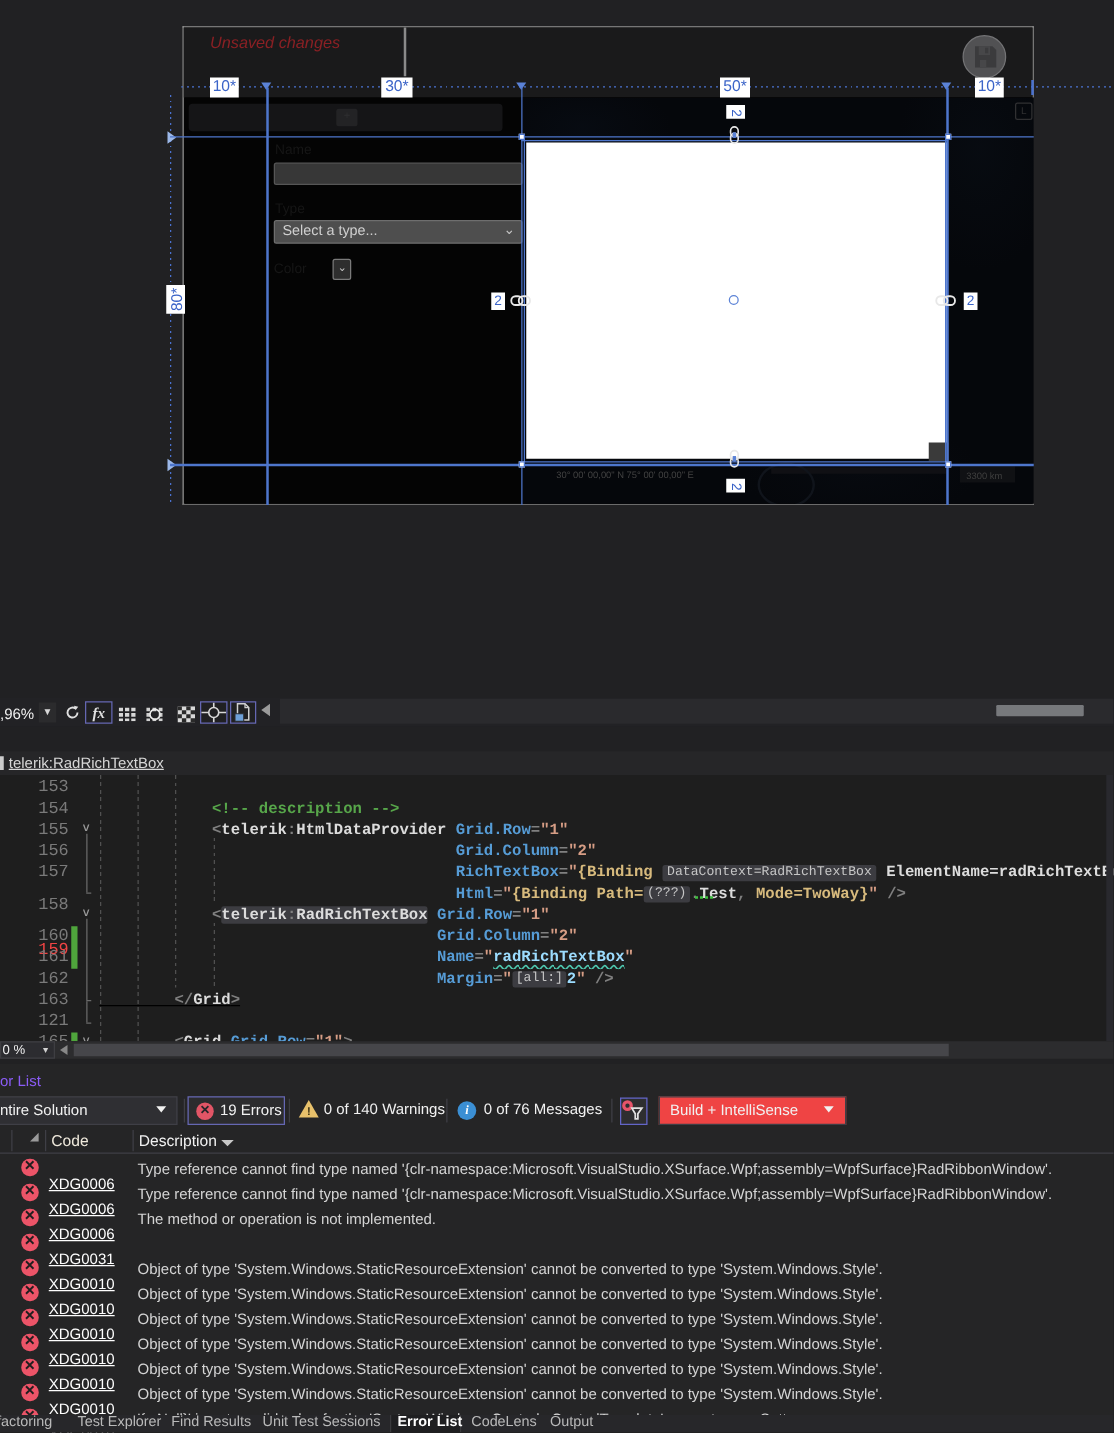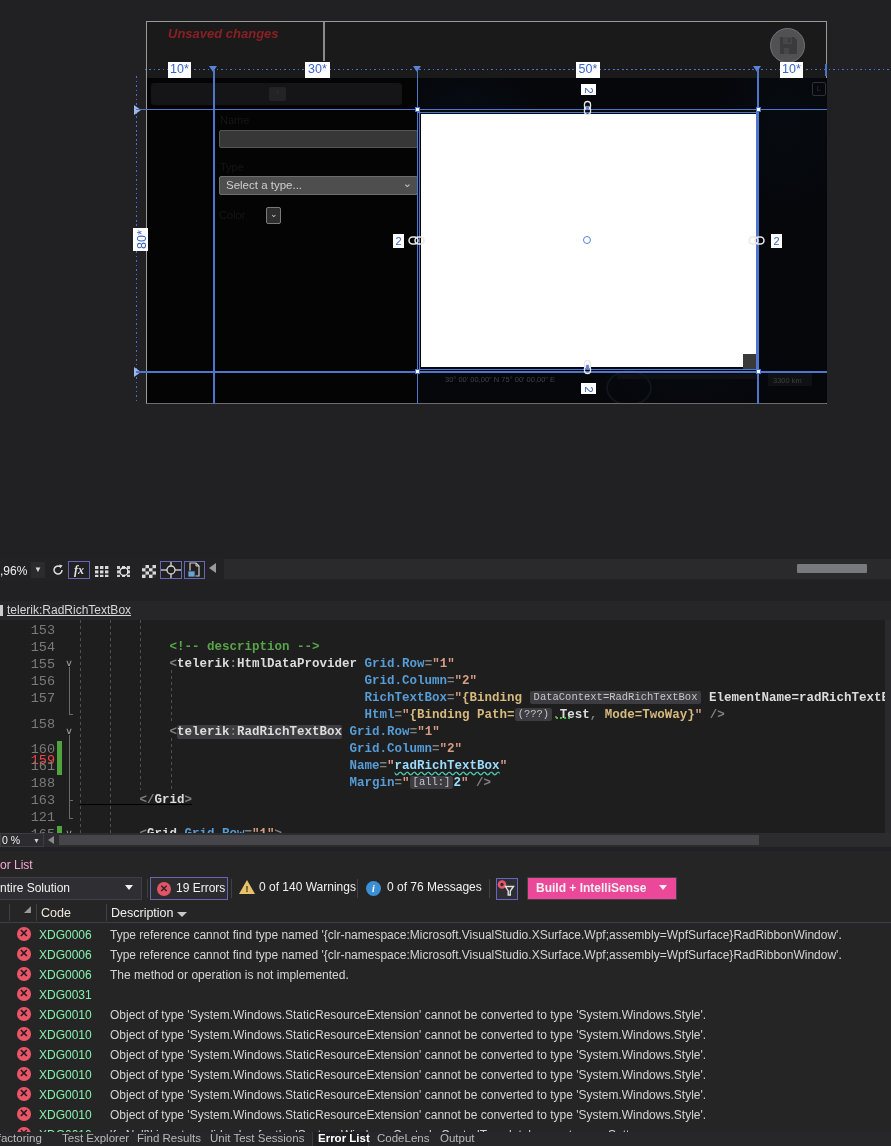--- a/index.html
+++ b/index.html
@@ -45,36 +45,36 @@
   .gbar{position:absolute;left:56.5px;width:5.5px;background:#4fa53c;}
   .ig{position:absolute;width:1px;background-image:repeating-linear-gradient(to bottom,#505050 0 3px,transparent 3px 6px);}
   
   #elist{position:absolute;left:0;top:851px;width:891px;height:281px;background:#252526;
          font-size:12px;color:#d4d4d4;}
   .sep{position:absolute;width:1px;background:#3f3f46;}
   .erow{position:absolute;left:0;width:891px;height:20px;}
   .eicon{position:absolute;left:17px;top:2px;width:13.5px;height:13.5px;border-radius:50%;background:#ec5468;}
   .eicon:before{content:"\2715";position:absolute;left:0;top:0;width:13.5px;height:13.5px;
        color:#1e1e1e;font-size:11px;line-height:13.5px;text-align:center;font-weight:700;}
-  .ecode{position:absolute;left:39px;top:0;color:#86efac;line-height:20px;}
+  .ecode{position:absolute;left:39px;top:12px;color:#ffffff;line-height:20px;text-decoration:underline;}
   .edesc{position:absolute;left:110px;top:0;color:#d4d4d4;line-height:20px;white-space:nowrap;}
   
   #btabs{position:absolute;left:0;top:1132px;width:891px;height:14px;background:#27272a;
          color:#b9b9b9;font-size:11.5px;}
   .btab{position:absolute;top:0;height:14px;line-height:13px;}
 </style>
 </head>
 <body>
 <div id="page">
 
   <div id="designer">
     <div id="artboard">
 
       <div class="abs" style="left:0;top:0;width:679px;height:56px;background:#1a1a1b;"></div>
-      <div class="abs" style="left:21px;top:4px;color:#8a2024;font-weight:700;font-style:italic;font-size:13px;">Unsaved changes</div>
+      <div class="abs" style="left:21px;top:4px;color:#8a2024;font-weight:400;font-style:italic;font-size:13px;">Unsaved changes</div>
       <div class="abs" style="left:176px;top:0px;width:1.5px;height:39px;background:#8a8a8a;"></div>
 
       <div class="abs" style="left:623px;top:6px;width:35px;height:35px;border-radius:50%;background:#515153;border:1px solid #737375;box-sizing:border-box;">
         <svg class="abs" style="left:8px;top:7px;" width="19" height="19" viewBox="0 0 19 19">
           <path d="M1 1 L15 1 L18 4 L18 18 L1 18 Z" fill="#3b3b3d"></path>
           <rect x="4" y="1" width="9" height="7" fill="#474749"></rect>
           <rect x="9" y="2.2" width="2.6" height="4.4" fill="#3b3b3d"></rect>
           <rect x="5" y="12" width="5" height="6" fill="#474749"></rect>
         </svg>
       </div>
@@ -267,21 +267,21 @@
 
     <div class="lnum" style="top:2px;">153</div>
     <div class="lnum" style="top:19px;">154</div>
     <div class="lnum" style="top:36px;">155</div>
     <div class="lnum" style="top:53px;">156</div>
     <div class="lnum" style="top:70px;">157</div>
     <div class="lnum" style="top:96px;">158</div>
     <div class="lnum" style="top:104px;color:#ef4444;margin-top:28px;">159</div>
     <div class="lnum" style="top:121px;">160</div>
     <div class="lnum" style="top:138px;">161</div>
-    <div class="lnum" style="top:155px;">188</div>
+    <div class="lnum" style="top:155px;">162</div>
     <div class="lnum" style="top:172px;">163</div>
     <div class="lnum" style="top:189px;">121</div>
     <div class="lnum" style="top:206px;">165</div>
     <div class="chev" style="top:38px;">∨</div>
     <div class="chev" style="top:106px;">∨</div>
     <div class="chev" style="top:208px;">∨</div>
 
     <div class="cl" style="top:19px;"><span style="color:#57a64a;">            &lt;!-- description --&gt;</span></div>
     <div class="cl" style="top:36px;"><span class="gry">            &lt;</span><span class="tag">telerik</span><span class="gry">:</span><span class="tag">HtmlDataProvider</span> <span class="att">Grid.Row</span><span class="gry">=</span><span class="val">"1"</span></div>
     <div class="cl" style="top:53px;"><span class="att">                                      Grid.Column</span><span class="gry">=</span><span class="val">"2"</span></div>
@@ -300,21 +300,21 @@
 
   <div class="abs" style="left:0;top:833px;width:891px;height:14px;background:#2c2c2e;">
     <div class="abs" style="left:0;top:0px;width:44px;height:14px;background:#2c2c30;border:1px solid #3e3e42;box-sizing:border-box;"></div>
     <div class="abs" style="left:2px;top:1px;color:#efefef;font-size:10.5px;">0 %</div>
     <div class="abs" style="left:33px;top:4px;color:#d0d0d0;font-size:7px;">▼</div>
     <div class="abs" style="left:48px;top:3px;width:0;height:0;border-top:4px solid transparent;border-bottom:4px solid transparent;border-right:6px solid #888;"></div>
     <div class="abs" style="left:59px;top:2px;width:700px;height:10px;background:#46464a;"></div>
   </div>
   <div id="elist">
 
-    <div class="abs" style="left:0;top:7px;color:#f9a8d4;font-size:12px;">or List</div>
+    <div class="abs" style="left:0;top:7px;color:#8b5cf6;font-size:12px;">or List</div>
 
     <div class="abs" style="left:-14px;top:26px;width:156px;height:23px;background:#2f2f33;border:1px solid #3f3f46;box-sizing:border-box;">
       <div class="abs" style="left:5px;top:3px;color:#f1f1f1;font-size:12px;">Entire Solution</div>
       <div class="abs" style="right:8px;top:7px;width:0;height:0;border-left:4.5px solid transparent;border-right:4.5px solid transparent;border-top:5px solid #f1f1f1;"></div>
     </div>
     <div class="sep" style="left:147px;top:28px;height:19px;"></div>
     <div class="abs" style="left:150px;top:26px;width:78px;height:23px;background:#2c2c2e;border:1px solid #6567b3;box-sizing:border-box;">
       <div class="abs" style="left:6px;top:3.5px;width:14px;height:14px;border-radius:50%;background:#e25566;"></div>
       <div class="abs" style="left:6px;top:3.5px;width:14px;height:14px;color:#26262a;font-size:10px;line-height:14px;text-align:center;font-weight:700;">✕</div>
       <div class="abs" style="left:25px;top:3px;color:#f1f1f1;font-size:12px;">19 Errors</div>
@@ -327,21 +327,21 @@
     <div class="abs" style="left:366px;top:30px;width:15px;height:15px;border-radius:50%;background:#3b8fd4;"></div>
     <div class="abs" style="left:366px;top:30px;width:15px;height:15px;color:#fff;font-size:10px;line-height:15px;text-align:center;font-weight:700;font-family:'Liberation Serif',serif;font-style:italic;">i</div>
     <div class="abs" style="left:387px;top:29px;color:#f1f1f1;font-size:12px;">0 of 76 Messages</div>
     <div class="sep" style="left:489px;top:28px;height:19px;"></div>
     <div class="abs" style="left:496px;top:27px;width:22px;height:22px;background:#2e2e30;border:1.4px solid #6365c8;box-sizing:border-box;">
       <svg width="19" height="19" viewBox="0 0 19 19">
         <circle cx="5" cy="5.5" r="3" fill="none" stroke="#e8546a" stroke-width="2.6"></circle>
         <path d="M8.5 7.5 L16.5 7.5 L13.3 12 L13.3 16 L11.2 16 L11.2 12 Z" fill="none" stroke="#e0e0e0" stroke-width="1.4"></path>
       </svg>
     </div>
-    <div class="abs" style="left:527px;top:26px;width:150px;height:23px;background:#ec4899;border:1px solid #3f3f46;box-sizing:border-box;font-weight:bold;">
+    <div class="abs" style="left:527px;top:26px;width:150px;height:23px;background:#ef4444;border:1px solid #3f3f46;box-sizing:border-box;">
       <div class="abs" style="left:8px;top:3px;color:#f1f1f1;font-size:12px;">Build + IntelliSense</div>
       <div class="abs" style="right:9px;top:7px;width:0;height:0;border-left:4.5px solid transparent;border-right:4.5px solid transparent;border-top:5px solid #f1f1f1;"></div>
     </div>
 
     <div class="abs" style="left:0;top:51px;width:891px;height:21px;border-bottom:1px solid #3f3f46;box-sizing:border-box;">
       <div class="sep" style="left:9px;top:2px;height:17px;"></div>
       <div class="sep" style="left:36px;top:2px;height:17px;"></div>
       <div class="sep" style="left:106px;top:2px;height:17px;"></div>
       <div class="abs" style="left:24px;top:2px;color:#9a9a9a;font-size:9px;">◢</div>
       <div class="abs" style="left:41px;top:4px;color:#efe9dc;font-size:12.5px;">Code</div>

